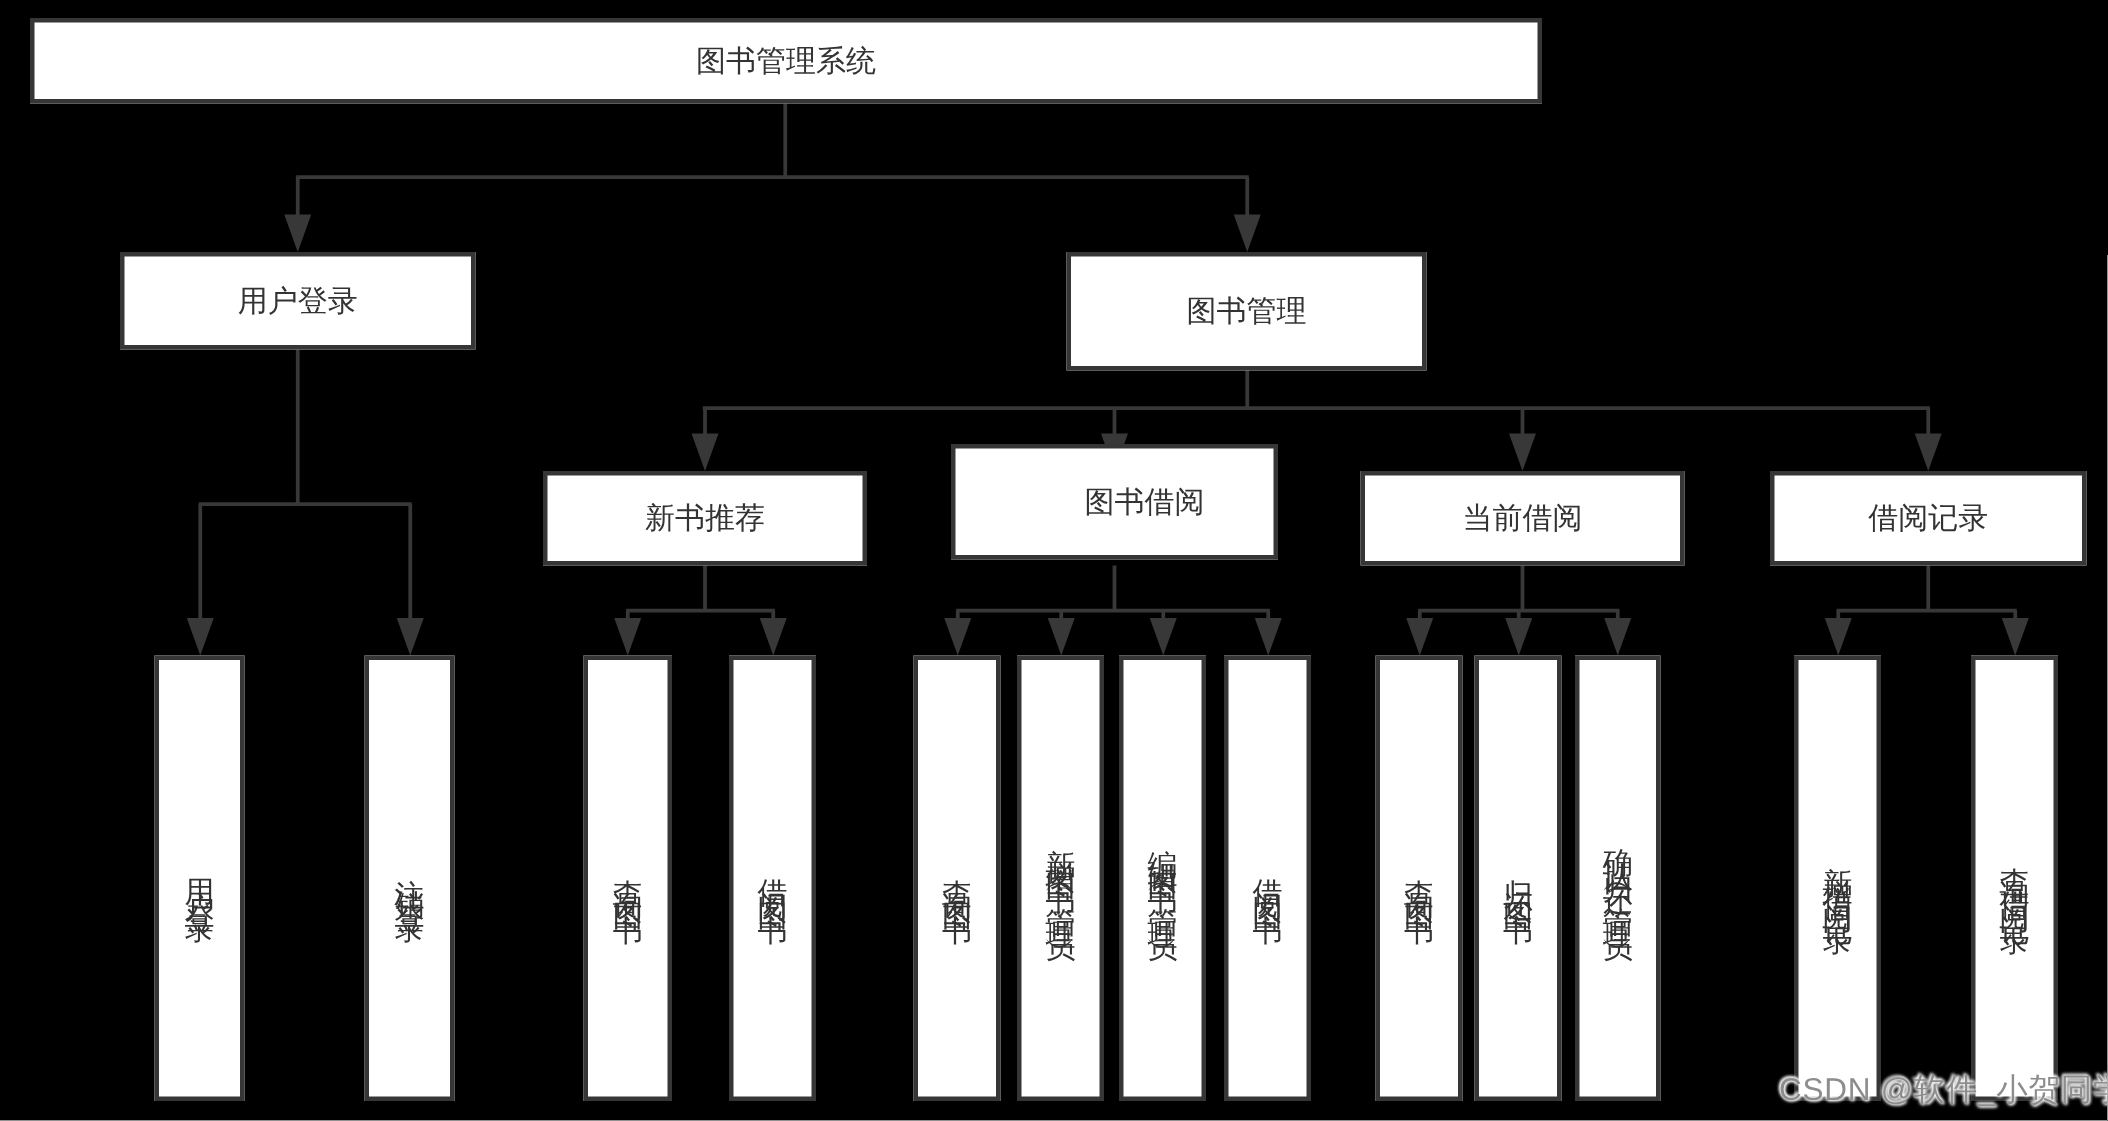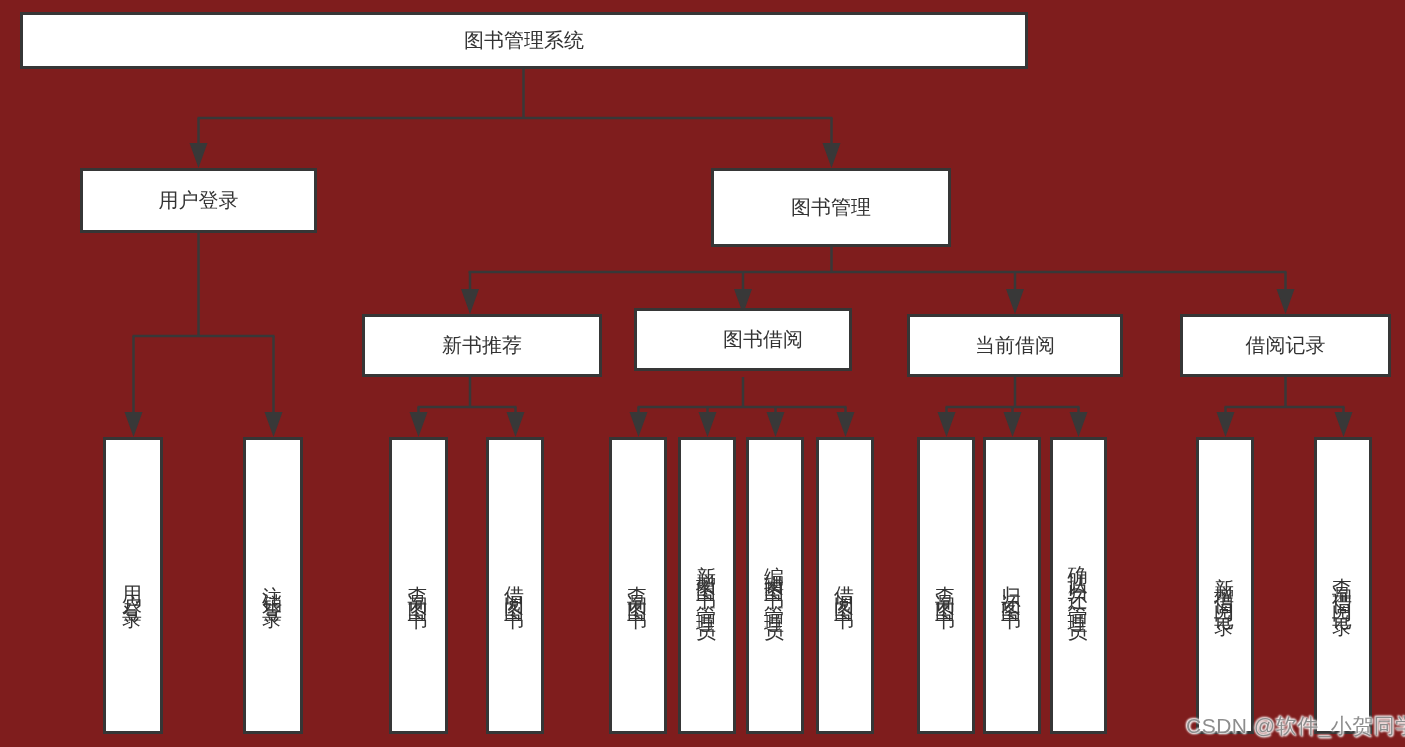--- a/index.html
+++ b/index.html
@@ -1,17 +1,17 @@
 <!DOCTYPE html>
 <html><head>
 <meta charset="utf-8">
 <style>
   html,body{margin:0;padding:0;background:#ffffff;}
   body{width:1405px;height:747px;font-family:"Liberation Sans","DejaVu Sans",sans-serif;}
-  .stage{position:relative;width:1405px;height:747px;background:#7f1d1d;overflow:hidden;}
+  .stage{position:relative;width:1405px;height:747px;background:#000000;overflow:hidden;}
   svg.connectors{position:absolute;left:0;top:0;z-index:1;}
   .box{
     position:absolute;
     box-sizing:border-box;
     border:3px solid #363636;
     background:#ffffff;
     display:flex;
     align-items:center;
     justify-content:center;
     color:#333333;
@@ -130,22 +130,22 @@
       <polygon points="1216.5,412 1234.5,412 1225.5,437"></polygon>
       <polygon points="1334.5,412 1352.5,412 1343.5,437"></polygon>
     </g>
   </svg>
 
   <div class="box" style="left:20px;top:12px;width:1008px;height:57px;">图书管理系统</div>
 
   <div class="box" style="left:80px;top:168px;width:237px;height:65px;">用户登录</div>
   <div class="box" style="left:711px;top:168px;width:240px;height:79px;">图书管理</div>
 
-  <div class="box" style="left:362px;top:314px;width:240px;height:63px;">新书推荐</div>
-  <div class="box" style="left:634px;top:308px;width:218px;height:63px;padding-left:40px;">图书借阅</div>
+  <div class="box" style="left:362px;top:314px;width:216px;height:63px;">新书推荐</div>
+  <div class="box" style="left:634px;top:296px;width:218px;height:77px;padding-left:40px;">图书借阅</div>
   <div class="box" style="left:907px;top:314px;width:216px;height:63px;">当前借阅</div>
   <div class="box" style="left:1180px;top:314px;width:211px;height:63px;">借阅记录</div>
 
   <div class="box vbox" style="left:103px;top:437px;width:60px;height:297px;">用户登录</div>
   <div class="box vbox" style="left:243px;top:437px;width:60px;height:297px;">注销登录</div>
 
   <div class="box vbox" style="left:389px;top:437px;width:59px;height:297px;">查询图书</div>
   <div class="box vbox" style="left:486px;top:437px;width:58px;height:297px;">借阅图书</div>
 
   <div class="box vbox" style="left:609px;top:437px;width:58px;height:297px;">查询图书</div>

